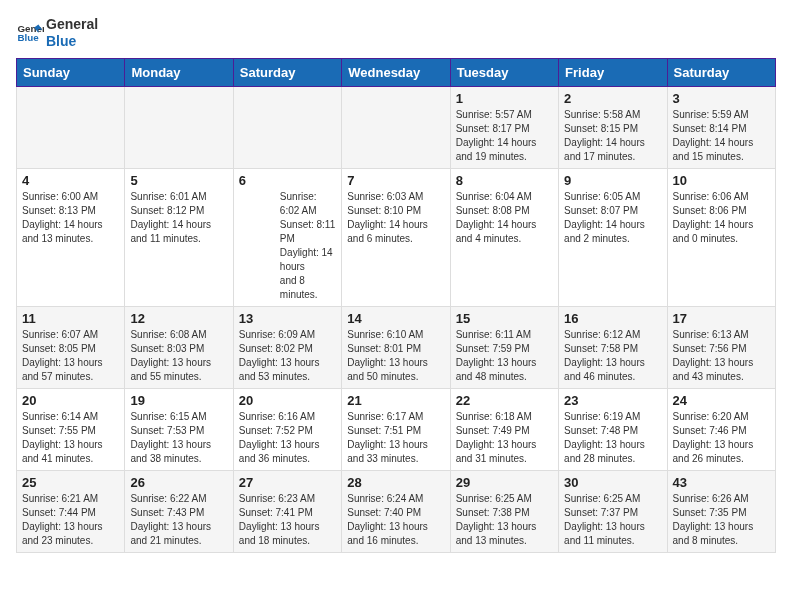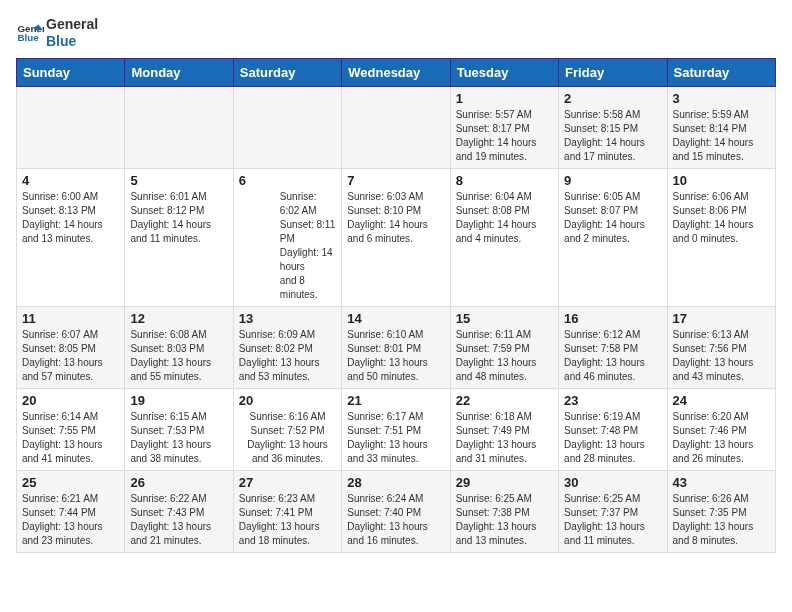--- a/index.html
+++ b/index.html
@@ -248,21 +248,21 @@
         </td>
         <td>
           <div class="day-number">19</div>
           <div class="day-info" style="white-space: pre-line;">Sunrise: 6:15 AM
 Sunset: 7:53 PM
 Daylight: 13 hours
 and 38 minutes.</div>
         </td>
         <td>
           <div class="day-number">20</div>
-          <div class="day-info" style="white-space: pre-line; text-align: center;">Sunrise: 6:16 AM
+          <div class="day-info" style="white-space: pre-line;">Sunrise: 6:16 AM
 Sunset: 7:52 PM
 Daylight: 13 hours
 and 36 minutes.</div>
         </td>
         <td>
           <div class="day-number">21</div>
           <div class="day-info" style="white-space: pre-line;">Sunrise: 6:17 AM
 Sunset: 7:51 PM
 Daylight: 13 hours
 and 33 minutes.</div>

